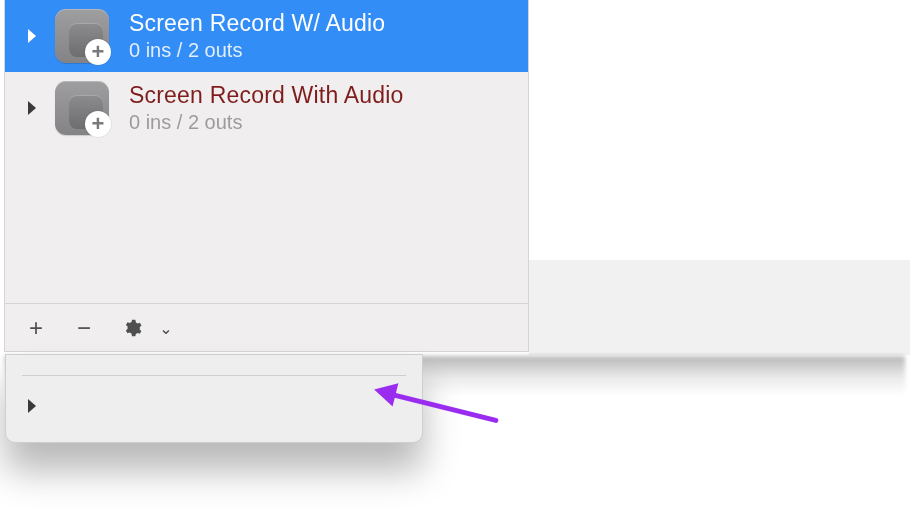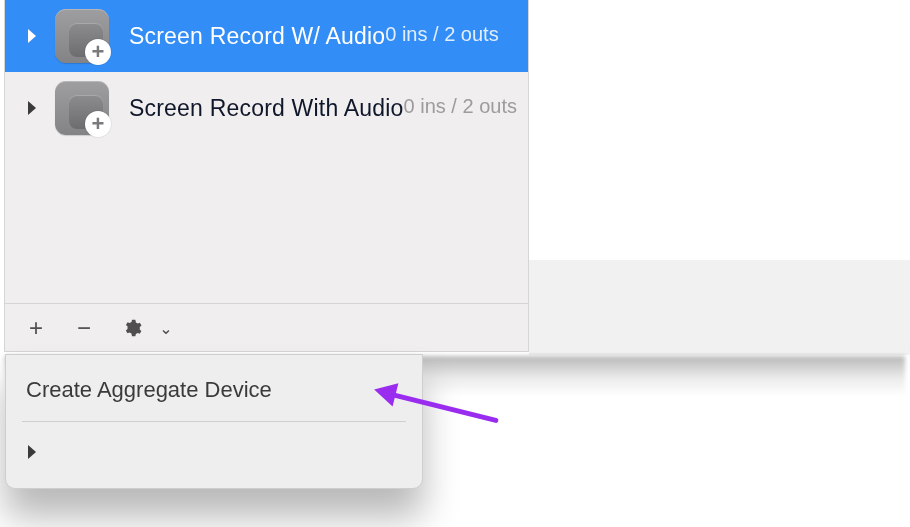--- a/index.html
+++ b/index.html
@@ -27,24 +27,24 @@
   .device-row .icon-box .front {
     position: absolute; right: 6px; bottom: 6px; width: 34px; height: 34px;
     border-radius: 8px; background: linear-gradient(180deg,#8c8c8f 0%,#6d6d70 100%);
     box-shadow: inset 0 1px 0 rgba(255,255,255,.25);
   }
   .device-row .icon-box .badge {
     position: absolute; right: -2px; bottom: -2px; width: 26px; height: 26px;
     border-radius: 50%; background: #ffffff; color: #7a7a7d; font-weight: 800;
     font-size: 22px; line-height: 26px; text-align: center; box-shadow: 0 0 0 1px rgba(0,0,0,.05);
   }
-  .device-row .text { display: flex; flex-direction: row; line-height: 1.25; }
+  .device-row .text { display: flex; flex-direction: column; line-height: 1.25; }
   .device-row .title { font-size: 23px; letter-spacing: .2px; }
-  .device-row .sub { font-size: 20px; opacity: .85; text-align: right; }
-  .device-row:not(.selected) .title { color: #0f172a; }
+  .device-row .sub { font-size: 20px; opacity: .85; }
+  .device-row:not(.selected) .title { color: #7f1d1d; }
   .device-row:not(.selected) .sub { color: #8e8e8e; }
 
   .toolbar {
     position: absolute; left: 0; right: 0; bottom: 0; height: 48px;
     border-top: 1px solid #d6d5d5; display: flex; align-items: center; gap: 22px;
     padding-left: 18px;
   }
   .tb-btn { width: 26px; height: 26px; display: flex; align-items: center; justify-content: center;
             color: #4f4f50; font-size: 24px; font-weight: 400; cursor: pointer; }
   .tb-gear svg { width: 20px; height: 20px; display:block; }
@@ -141,23 +141,20 @@
             <path d="M12 8a4 4 0 1 0 0 8 4 4 0 0 0 0-8zm9.4 4a7.8 7.8 0 0 0-.1-1.3l2.1-1.6-2-3.5-2.5 1a7.6 7.6 0 0 0-2.2-1.3L16 2h-4l-.6 2.7a7.6 7.6 0 0 0-2.2 1.3l-2.5-1-2 3.5 2.1 1.6A7.8 7.8 0 0 0 6.6 12c0 .4 0 .9.1 1.3l-2.1 1.6 2 3.5 2.5-1a7.6 7.6 0 0 0 2.2 1.3L12 22h4l.6-2.7a7.6 7.6 0 0 0 2.2-1.3l2.5 1 2-3.5-2.1-1.6c.1-.4.2-.9.2-1.3z"></path>
           </svg>
       </div>
       <div class="tb-btn tb-caret" style="margin-left:-14px;">⌄</div>
     </div>
   </div>
 
   <div class="shadow-bar"></div>
 
   <div class="menu">
-    <div class="menu-item">
-      <span>Create Aggregate Device</span>
-    </div>
     <div class="menu-sep"></div>
     <div class="menu-item">
       <span class="sub-arrow">
         <svg viewBox="0 0 12 16" width="12" height="16" fill="currentColor">
             <path d="M2 1 l8 7 l-8 7 z"></path>
           </svg>
       </span>
     </div>
   </div>
 

